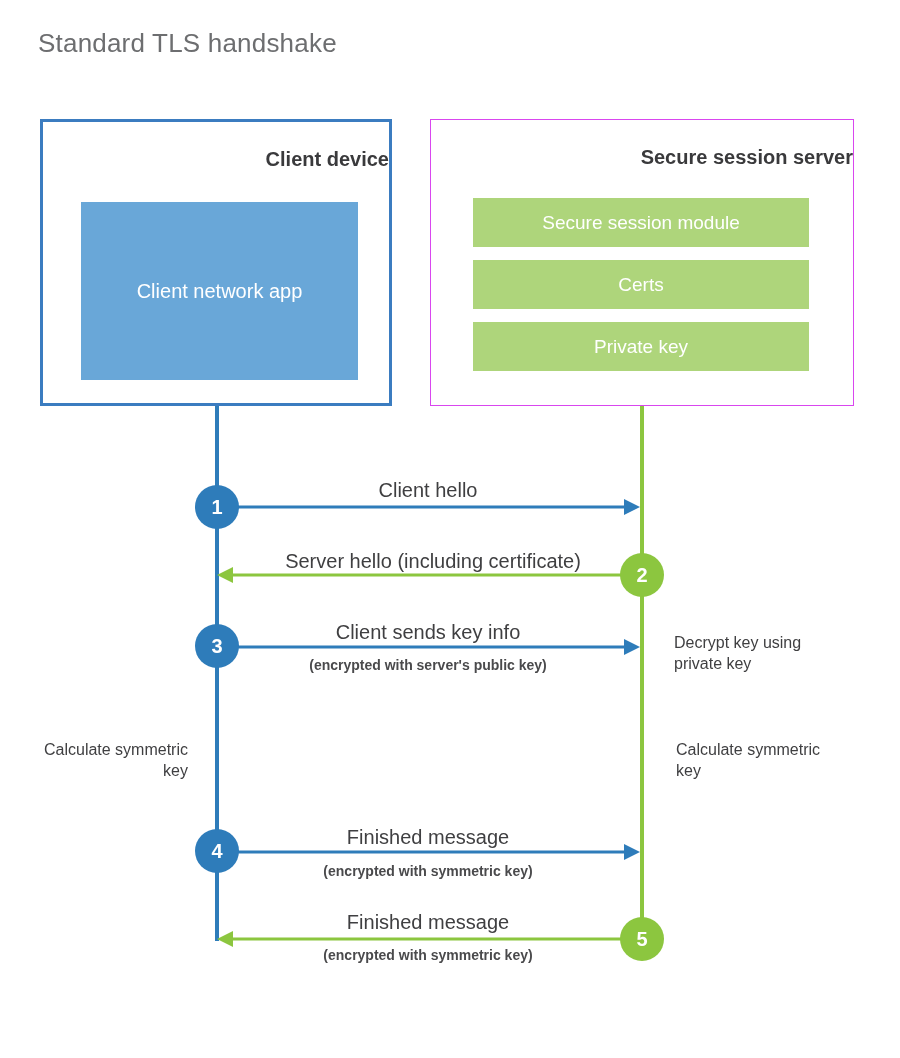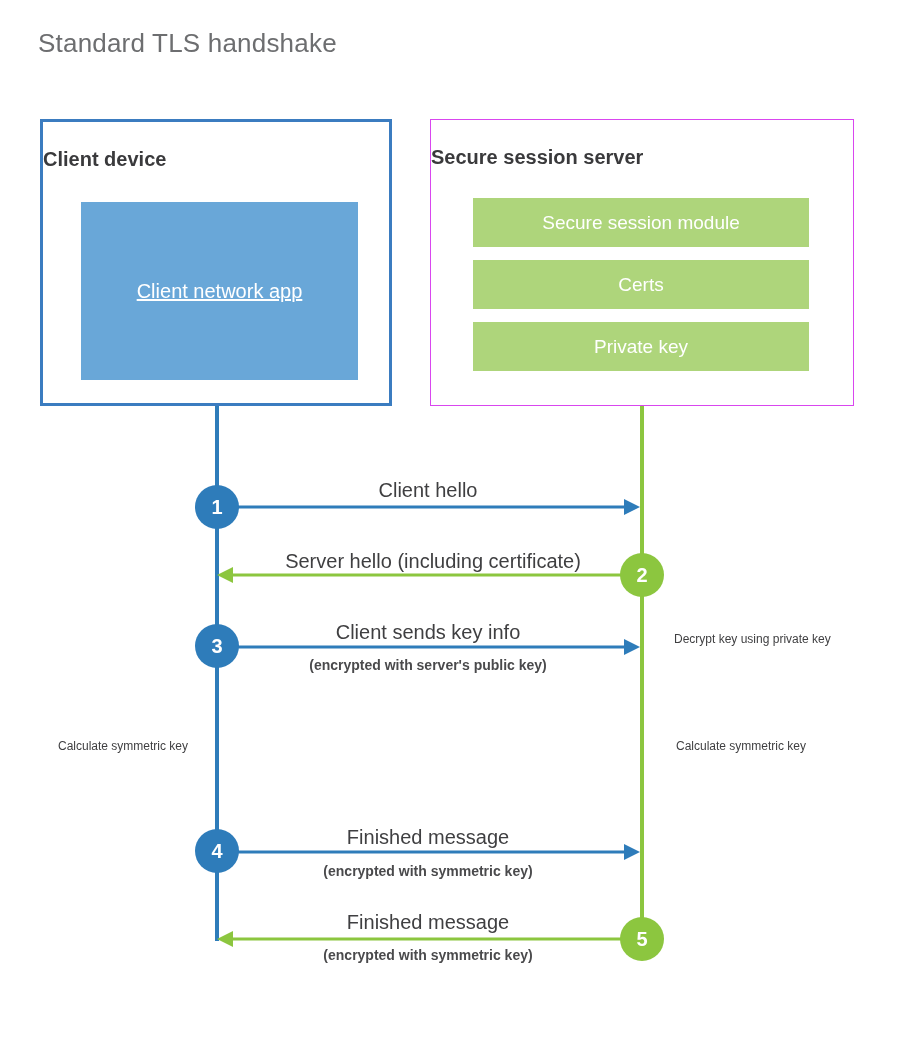--- a/index.html
+++ b/index.html
@@ -51,21 +51,21 @@
     top: 119px;
     width: 424px;
     height: 287px;
     border: 1px solid #d946ef;
   }
   .entity-title {
     position: absolute;
     left: 0;
     right: 0;
     top: 26px;
-    text-align: left;
+    text-align: right;
     font-size: 20px;
     font-weight: bold;
     color: #3a3a3c;
   }
 
   
   #client-app-block {
     position: absolute;
     left: 38px;
     top: 80px;
@@ -74,21 +74,20 @@
     background: #69a7d8;
     display: flex;
     align-items: center;
     justify-content: center;
     text-align: center;
     color: #ffffff;
     font-size: 20px;
     line-height: 1.35;
     padding: 0 23px;
     box-sizing: border-box;
-    text-decoration: underline;
   }
 
   
   .server-bars {
     position: absolute;
     left: 42px;
     top: 78px;
     width: 336px;
   }
   .server-bar {
@@ -164,21 +163,21 @@
   }
   .msg-secondary {
     font-size: 14px;
     color: #4a4a4c;
     font-weight: bold;
   }
 
   
   .side-note {
     position: absolute;
-    font-size: 12px;
+    font-size: 16px;
     color: #3f3f41;
     line-height: 1.33;
   }
   .side-note.left-side  { text-align: right; }
   .side-note.right-side { text-align: left; }
 </style>
 </head>
 <body>
 
 <div id="canvas">

